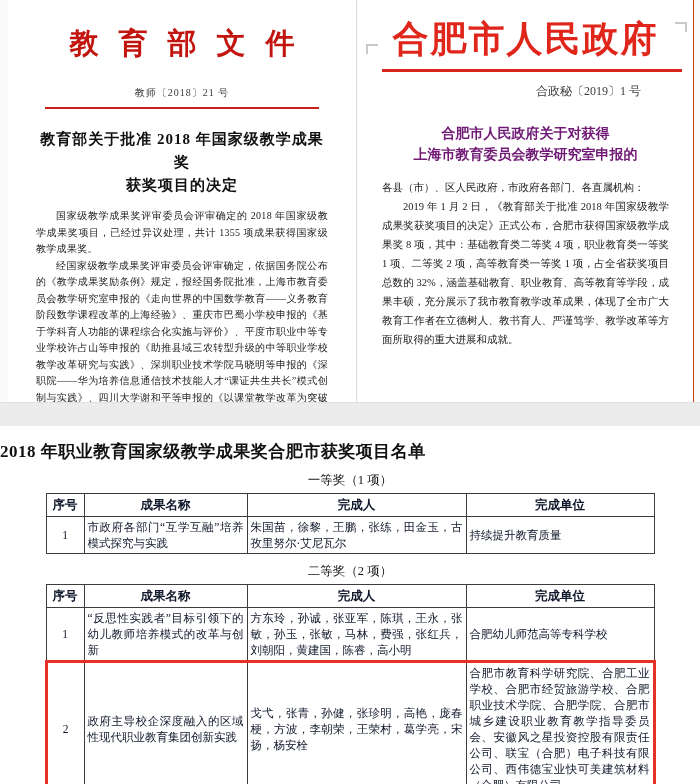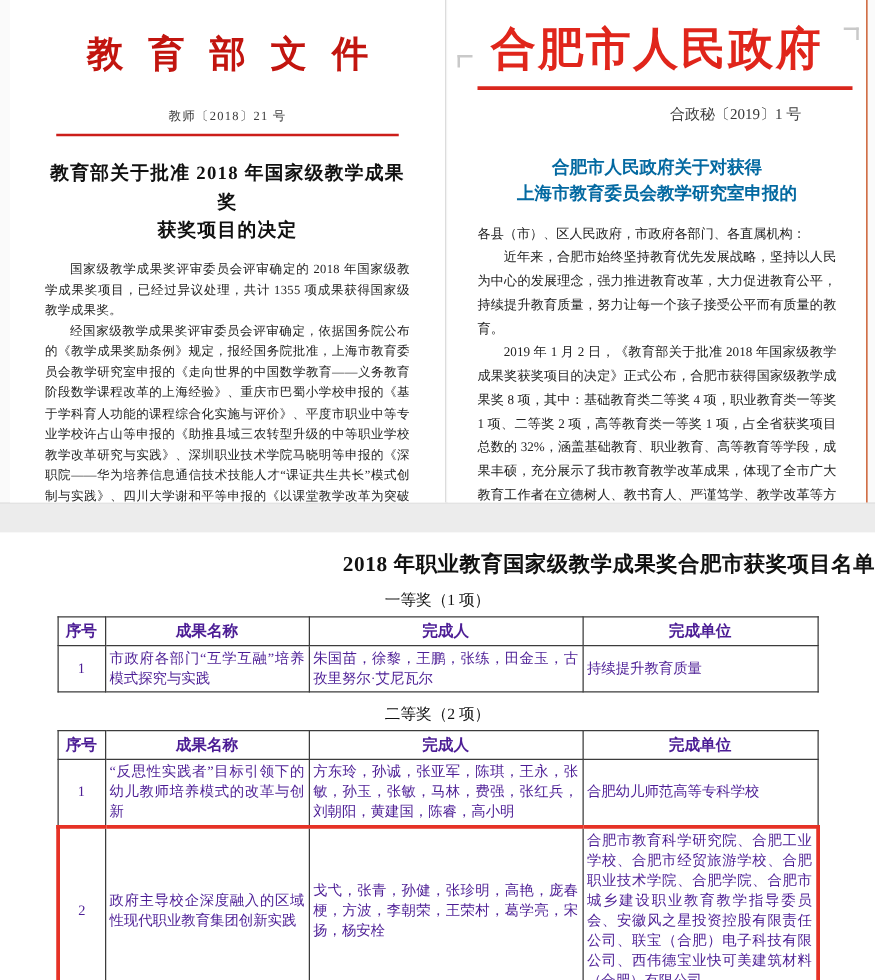--- a/index.html
+++ b/index.html
@@ -23,40 +23,40 @@
   .doc-para { font-size:10px; line-height:16.5px; text-align:justify; text-indent:2em;
     color:#222; letter-spacing:0.3px; }
 
   
   .hf-letterhead { margin-top:15px; text-align:center; color:#e0251b; font-weight:bold;
     font-size:36px; letter-spacing:2px; white-space:nowrap;
     font-family:"Liberation Sans","DejaVu Sans",sans-serif; }
   .hf-redline { margin:5px auto 0; width:300px; border-top:3px solid #d9261c; }
   .hf-docnum { margin-top:11px; text-align:right; padding-right:28px; font-size:12px; color:#3a3a3a; }
   .hf-title { margin-top:23px; text-align:center; font-weight:bold; font-size:14px;
-    line-height:21px; color:#0369a1; font-family:"Liberation Sans","DejaVu Sans",sans-serif; }
+    line-height:21px; color:#701a75; font-family:"Liberation Sans","DejaVu Sans",sans-serif; }
   .hf-body { margin-top:13px; }
   .hf-para { font-size:10.5px; line-height:19px; text-align:justify; color:#222; }
   .hf-para.indent { text-indent:2em; }
   .crop-mark { position:absolute; width:12px; height:10px; }
   .crop-mark.left  { left:8px;  top:44px; border-left:2px solid #c9c9c9; border-top:2px solid #c9c9c9; }
   .crop-mark.right { right:6px; top:22px; border-right:2px solid #c9c9c9; border-top:2px solid #c9c9c9; }
 
   
   .gray-band { height:24px; background:#ececec; border-top:1px solid #e0e0e0; }
 
   
   .table-section { background:#ffffff; height:358px; padding-top:14px; }
-  .list-title { text-align:right; font-weight:bold; font-size:17px; color:#111; letter-spacing:0.5px; }
+  .list-title { text-align:left; font-weight:bold; font-size:17px; color:#111; letter-spacing:0.5px; }
   .list-subtitle { text-align:center; font-size:12.5px; color:#111; margin:9px 0 4px; }
   table { width:608px; margin:0 auto; border-collapse:collapse; table-layout:fixed; }
   col.c-idx  { width:38px; }  col.c-name { width:163px; }
   col.c-ppl  { width:219px; } col.c-org  { width:188px; }
   th, td { border:1px solid #3c3c3c; font-size:11.5px; line-height:16px;
-    padding:2px 3px; color:#4c1d95; vertical-align:middle; }
+    padding:2px 3px; color:#0f172a; vertical-align:middle; }
   th { font-weight:bold; text-align:center; font-size:12.5px; padding:3px 2px; }
   td.center { text-align:center; }
   td { text-align:justify; }
   tr.highlight td { border-top:3px solid #e63226; border-bottom:3px solid #e63226; }
   tr.highlight td:first-child { border-left:3px solid #e63226; }
   tr.highlight td:last-child  { border-right:3px solid #e63226; }
 </style>
 </head>
 <body>
 
@@ -82,21 +82,20 @@
     <span class="crop-mark right"></span>
     <div class="hf-letterhead">合肥市人民政府</div>
     <div class="hf-redline"></div>
     <div class="hf-docnum">合政秘〔2019〕1 号</div>
     <div class="hf-title">
       <div>合肥市人民政府关于对获得</div>
       <div>上海市教育委员会教学研究室申报的</div>
     </div>
     <div class="hf-body">
       <p class="hf-para">各县（市）、区人民政府，市政府各部门、各直属机构：</p>
-      <p class="hf-para indent">近年来，合肥市始终坚持教育优先发展战略，坚持以人民为中心的发展理念，强力推进教育改革，大力促进教育公平，持续提升教育质量，努力让每一个孩子接受公平而有质量的教育。</p>
       <p class="hf-para indent">2019 年 1 月 2 日，《教育部关于批准 2018 年国家级教学成果奖获奖项目的决定》正式公布，合肥市获得国家级教学成果奖 8 项，其中：基础教育类二等奖 4 项，职业教育类一等奖 1 项、二等奖 2 项，高等教育类一等奖 1 项，占全省获奖项目总数的 32%，涵盖基础教育、职业教育、高等教育等学段，成果丰硕，充分展示了我市教育教学改革成果，体现了全市广大教育工作者在立德树人、教书育人、严谨笃学、教学改革等方面所取得的重大进展和成就。</p>
     </div>
   </div>
 
 </div>
 
 <div class="gray-band"></div>
 
 <div class="table-section">
   <div class="list-title">2018 年职业教育国家级教学成果奖合肥市获奖项目名单</div>

